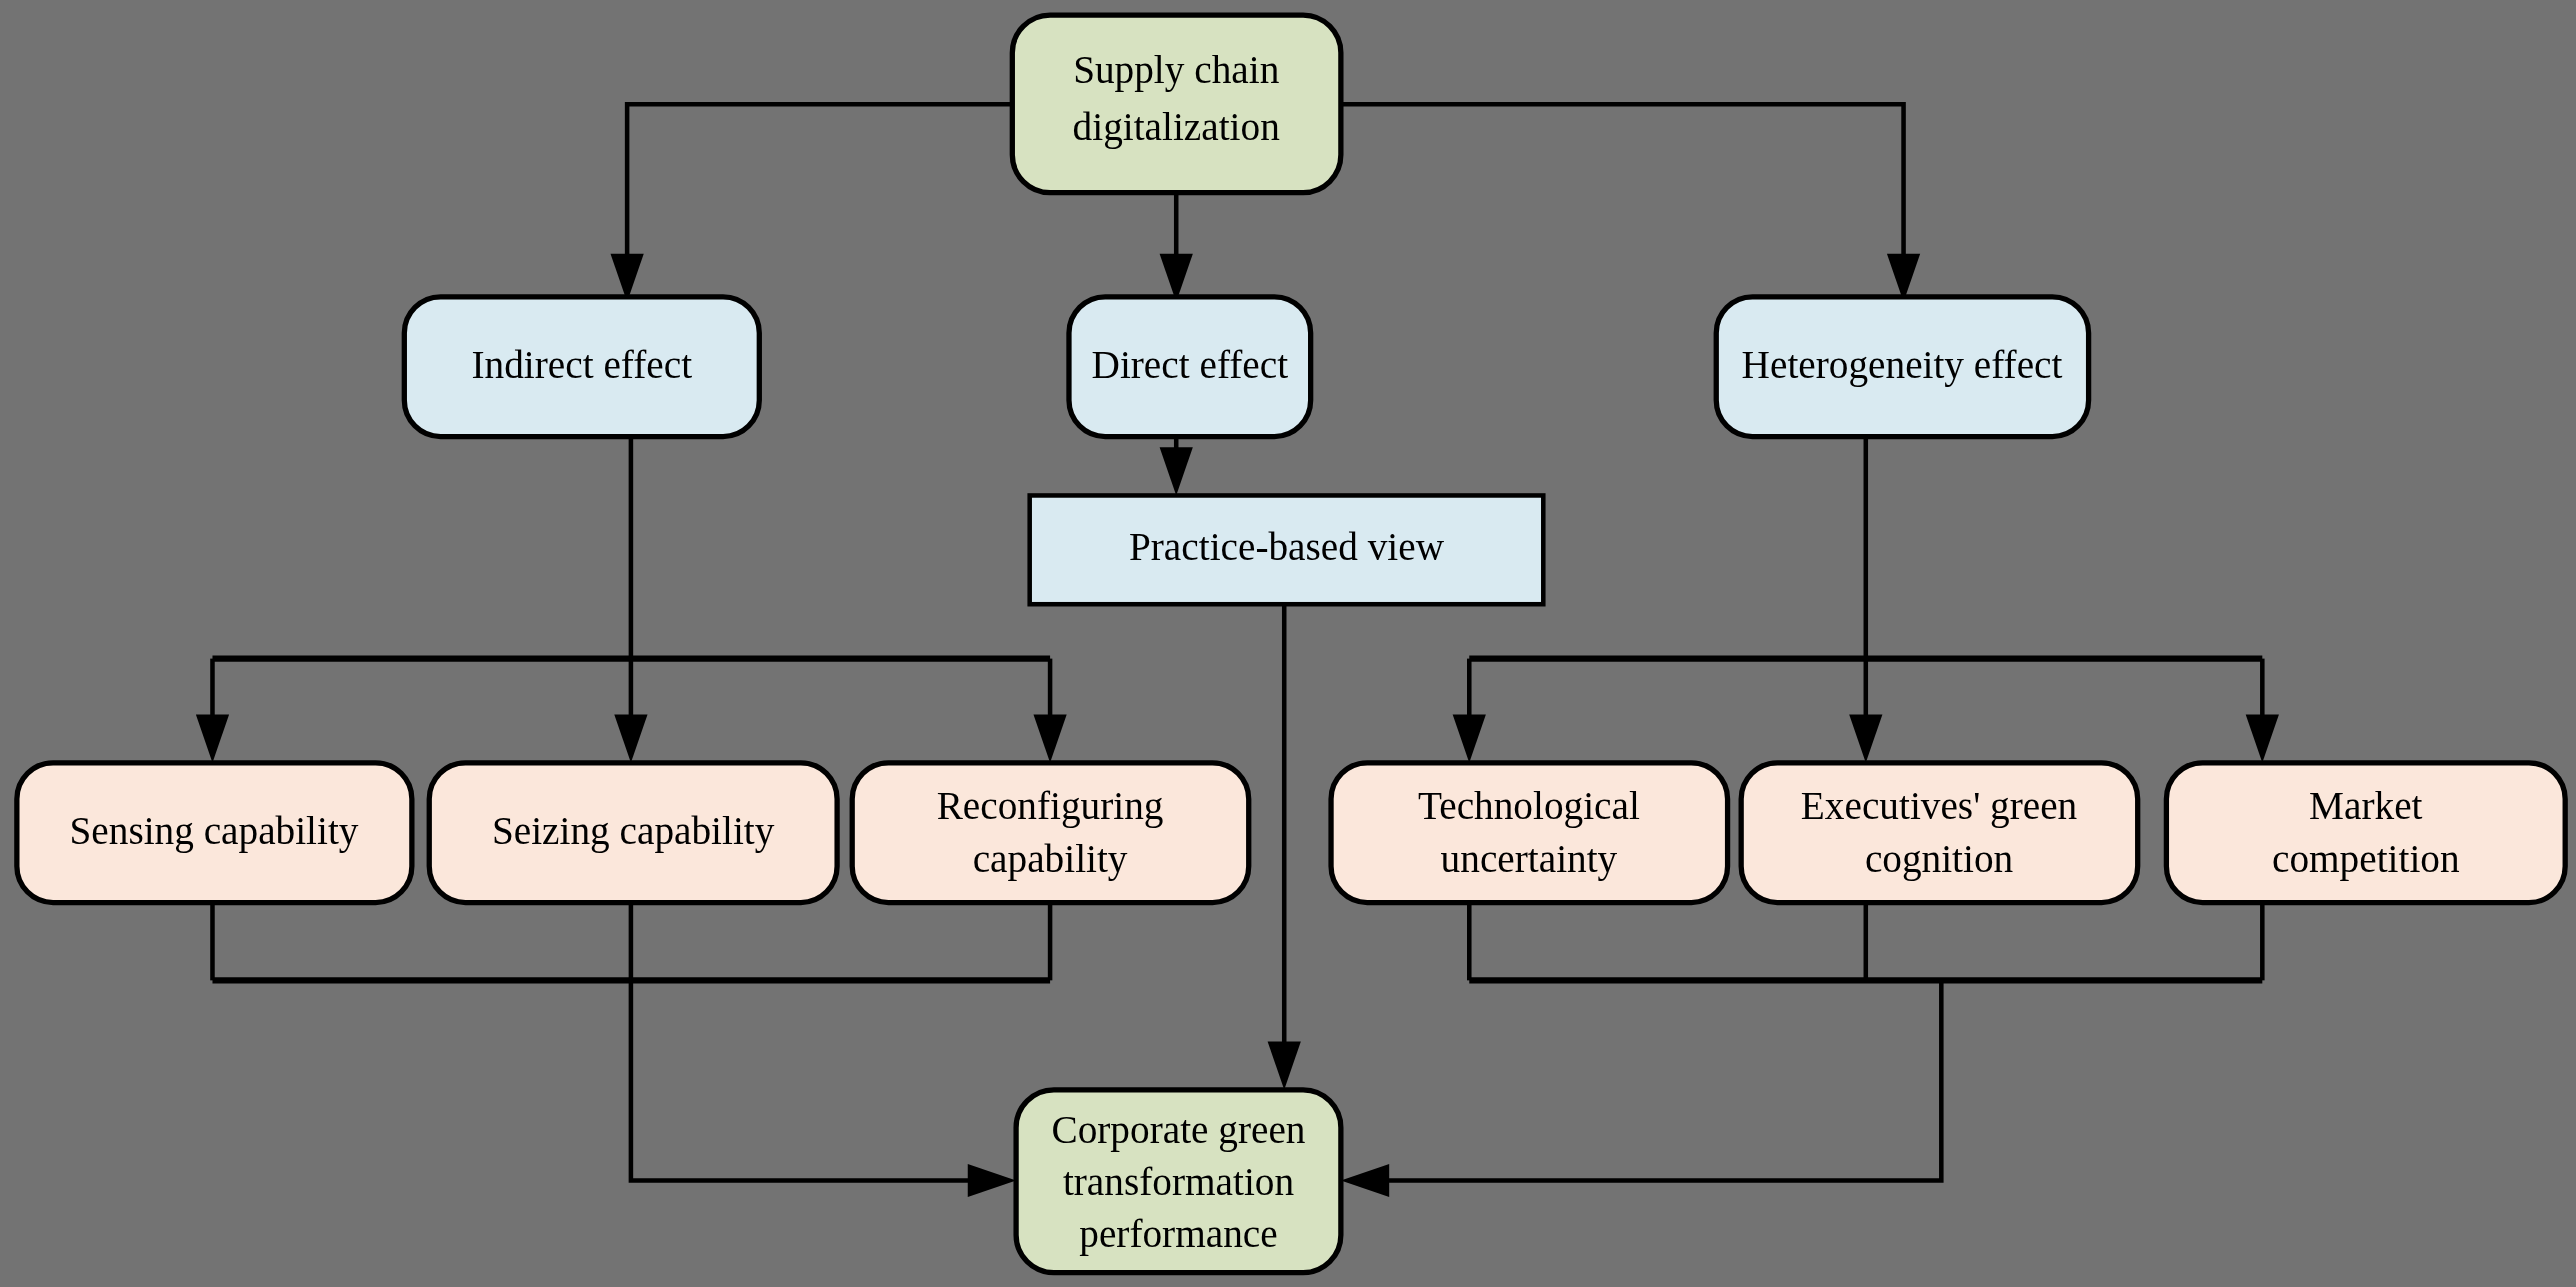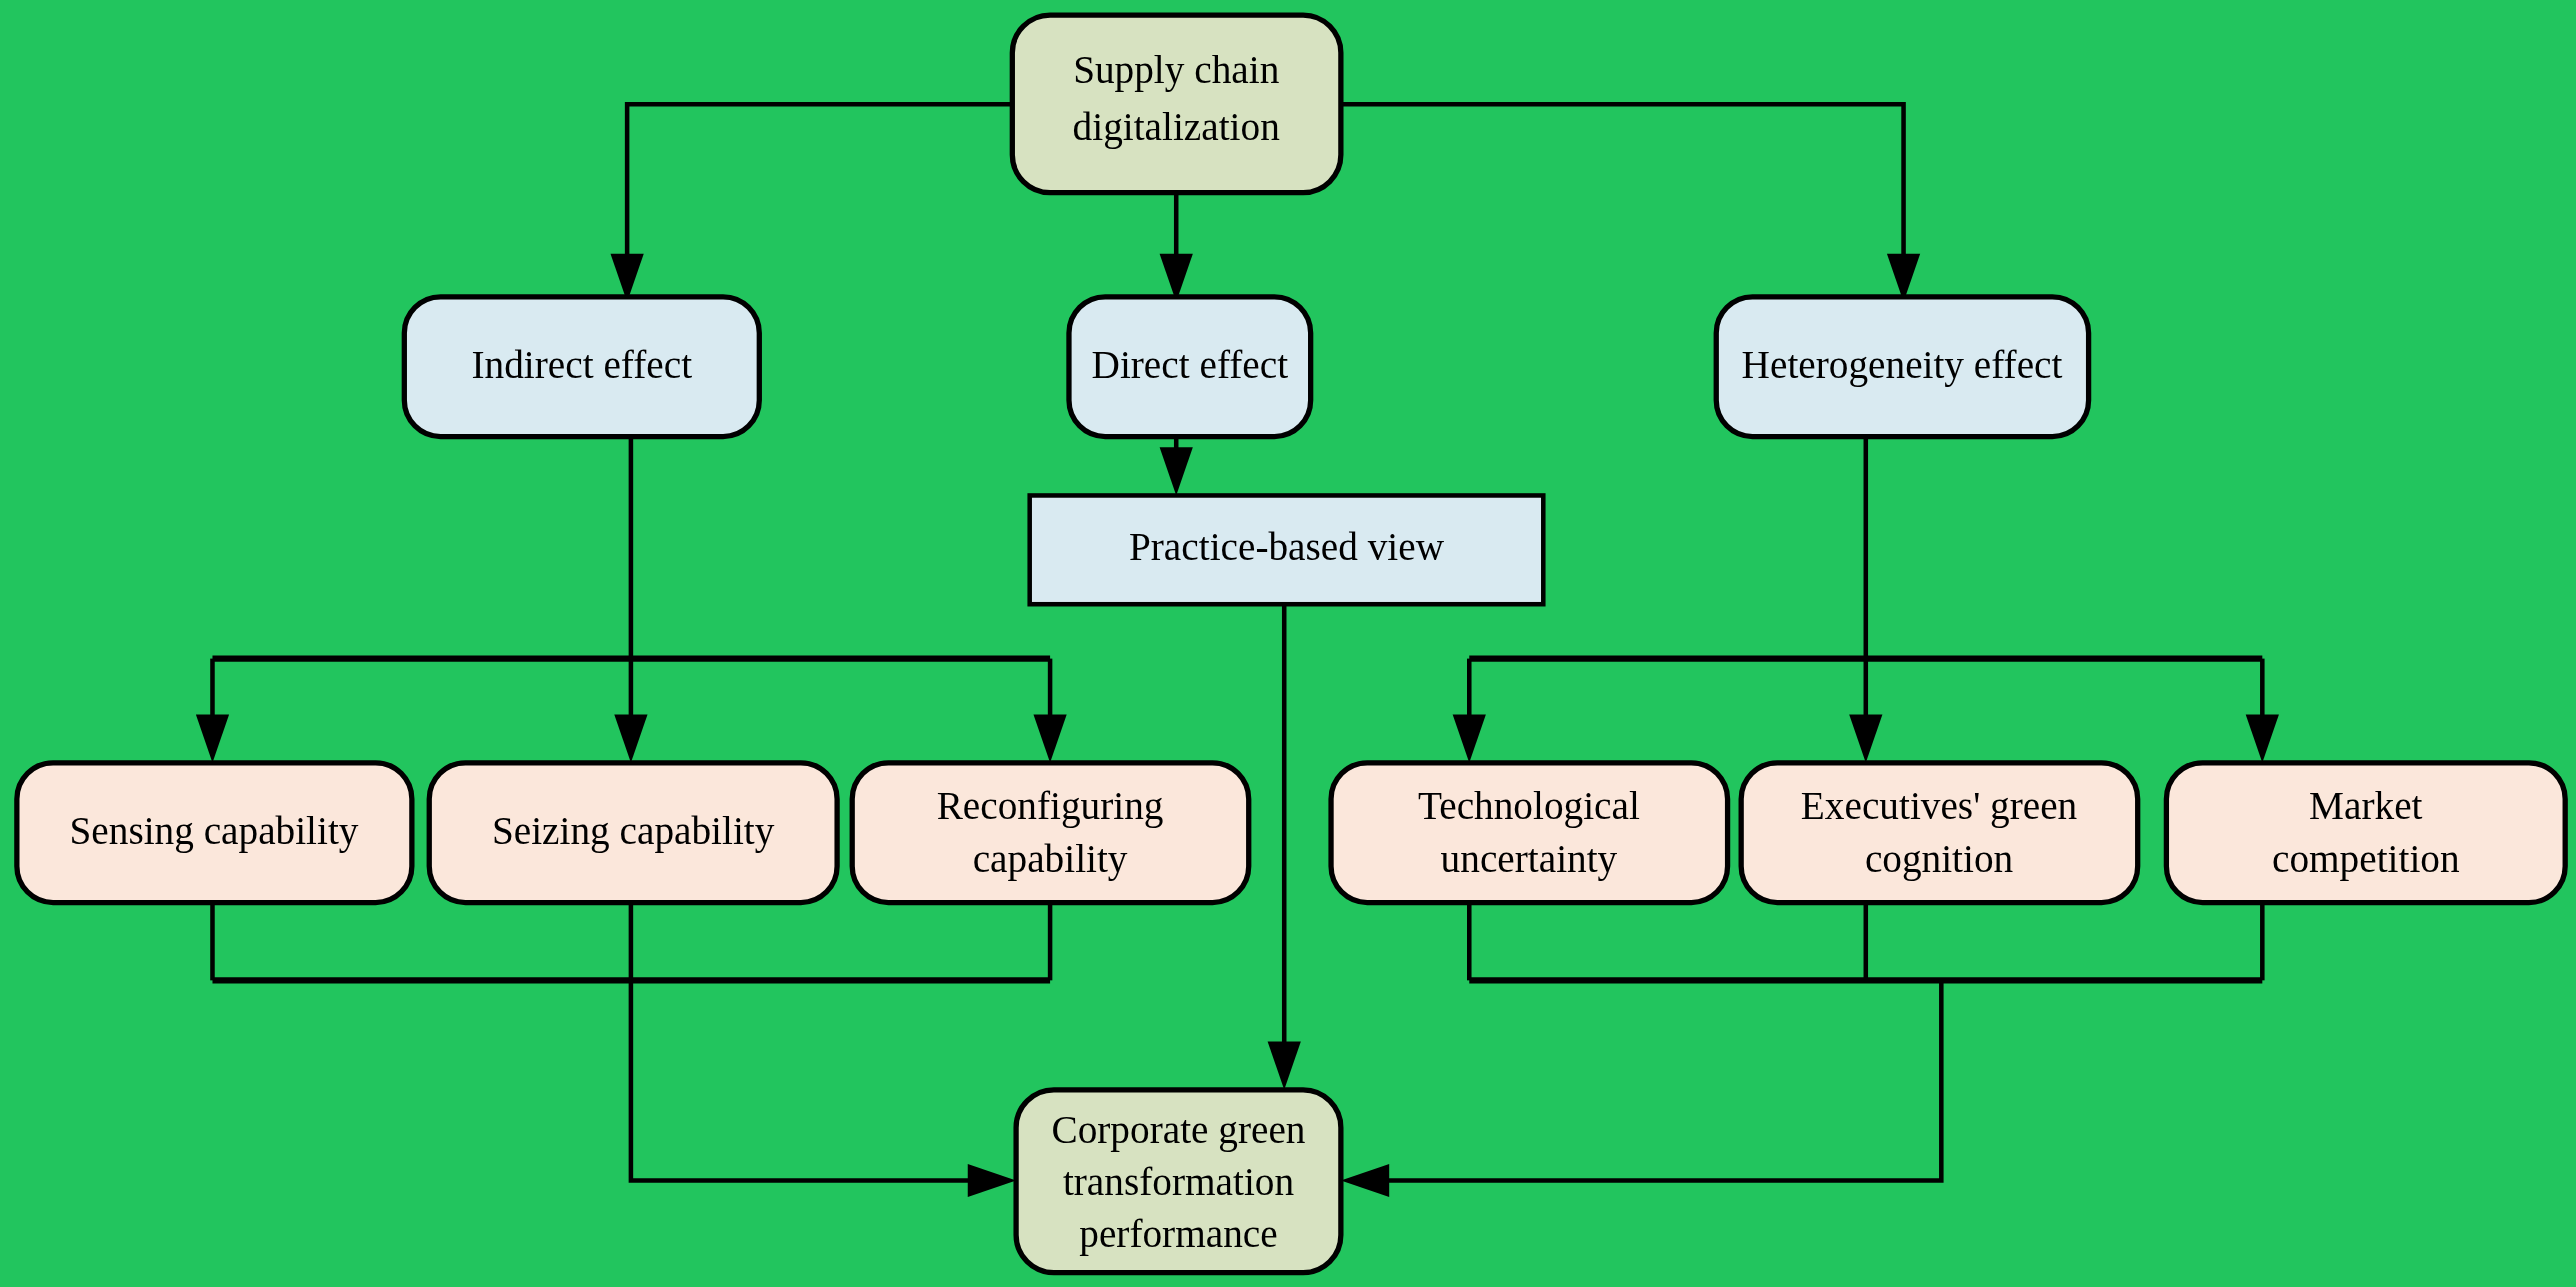--- a/index.html
+++ b/index.html
@@ -4,21 +4,21 @@
 <style>
   html, body {
     margin: 0;
     padding: 0;
     background: #ffffff;
   }
   #diagram-root {
     position: relative;
     width: 2576px;
     height: 1287px;
-    background: #22c55e;
+    background: #737373;
     font-family: "Liberation Serif", "DejaVu Serif", serif;
   }
   svg#flowchart {
     display: block;
     width: 2576px;
     height: 1287px;
   }
   .node-shape {
     stroke: #000000;
     stroke-width: 7;

